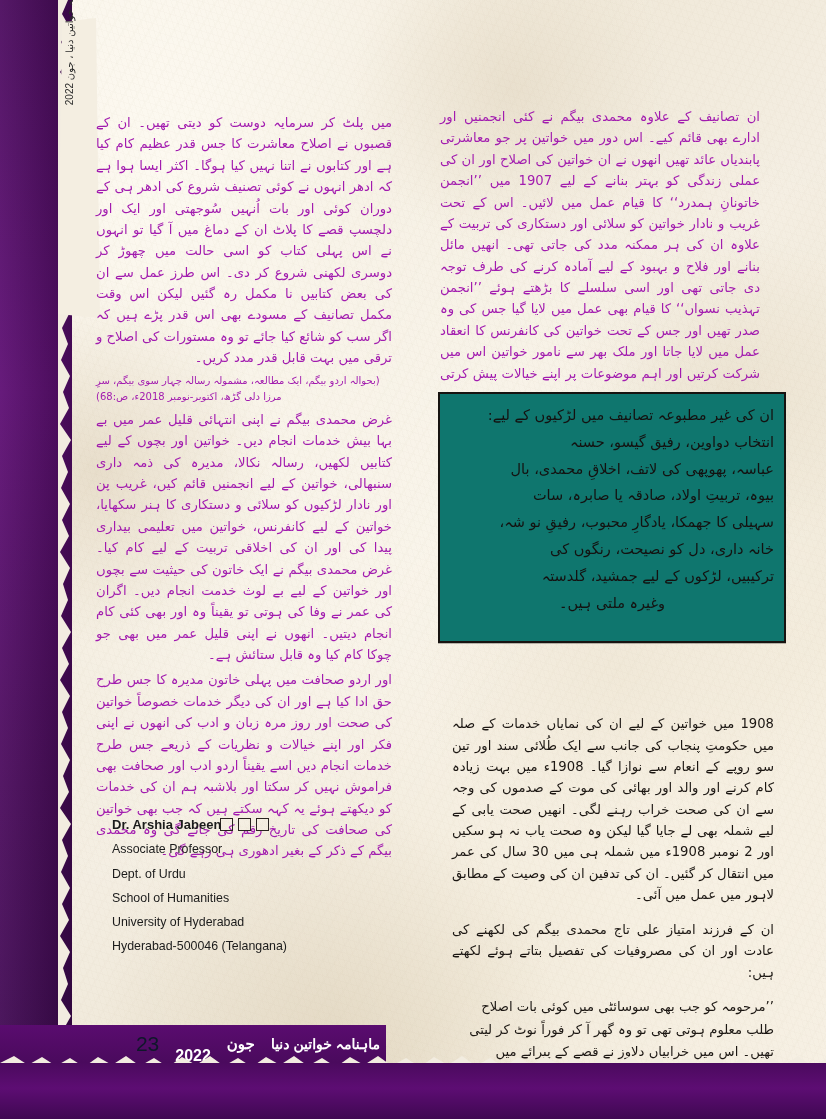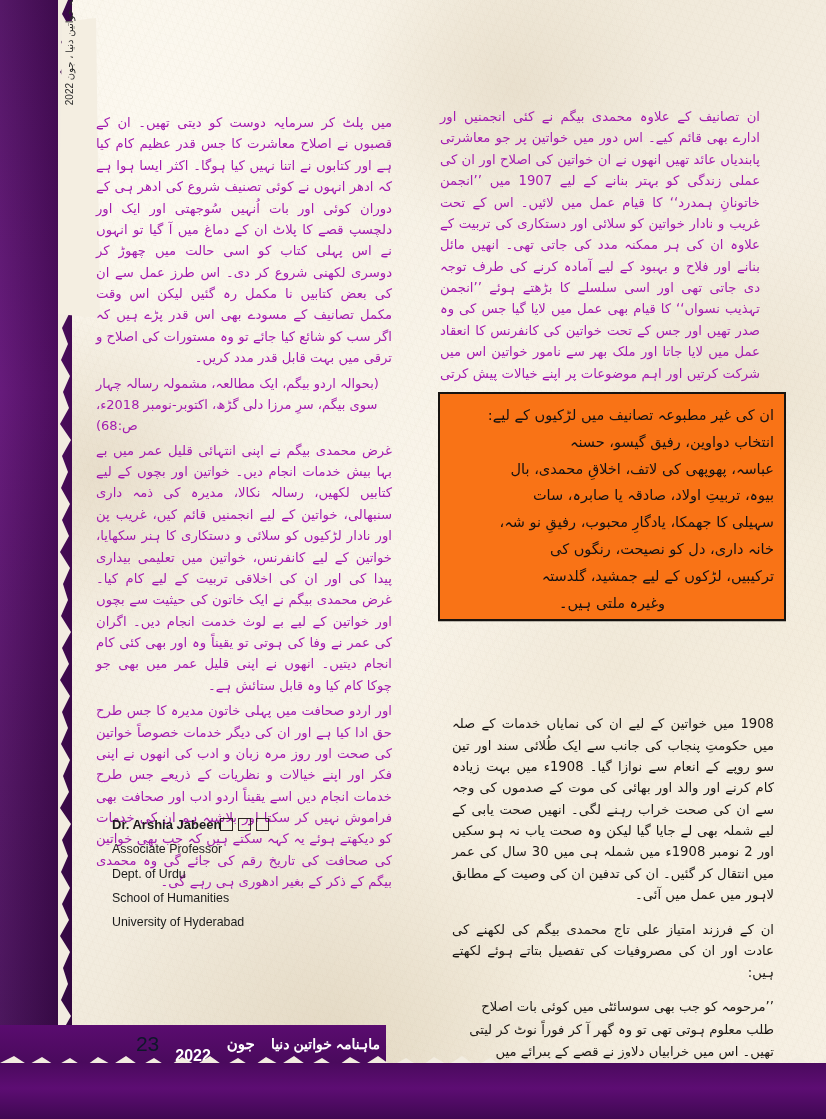--- a/index.html
+++ b/index.html
@@ -166,36 +166,36 @@
     top: 112px;
     width: 296px;
   }
   .col-right {
     left: 440px;
     top: 106px;
     width: 320px;
   }
 
   .ref-line {
-    font-size: 13px;
+    font-size: 10px;
     text-align: left;
     direction: rtl;
     margin-top: 2px;
     margin-bottom: 6px;
   }
 
   
   .boxed {
     position: absolute;
     left: 438px;
     top: 392px;
     width: 324px;
     border: 2px solid #171310;
-    background: #f97316;
-    padding: 8px 10px 2px 10px;
+    background: #0f766e;
+    padding: 8px 10px 24px 10px;
     direction: rtl;
     text-align: justify;
     font-size: 14.5px;
     line-height: 1.85;
     color: #141110;
     box-shadow: 0 1px 0 rgba(0,0,0,0.25);
     font-family: "DejaVu Sans", sans-serif;
   }
   .boxed .last { text-align: center; }
 
@@ -327,20 +327,21 @@
     <span></span>
     <span></span>
   </div>
 
   <div class="author">
     <div class="name">Dr. Arshia Jabeen</div>
     <div>Associate Professor</div>
     <div>Dept. of Urdu</div>
     <div>School of Humanities</div>
     <div>University of Hyderabad</div>
+    <div>Hyderabad-500046  (Telangana)</div>
   </div>
 
   <div class="bottom-footer-strip"></div>
 
   <div class="footer-row">
     <span class="footer-magazine">ماہنامہ خواتین دنیا</span>
     <span class="footer-month">جون</span>
     <span class="footer-year">2022</span>
     <span class="footer-pageno">23</span>
   </div>

